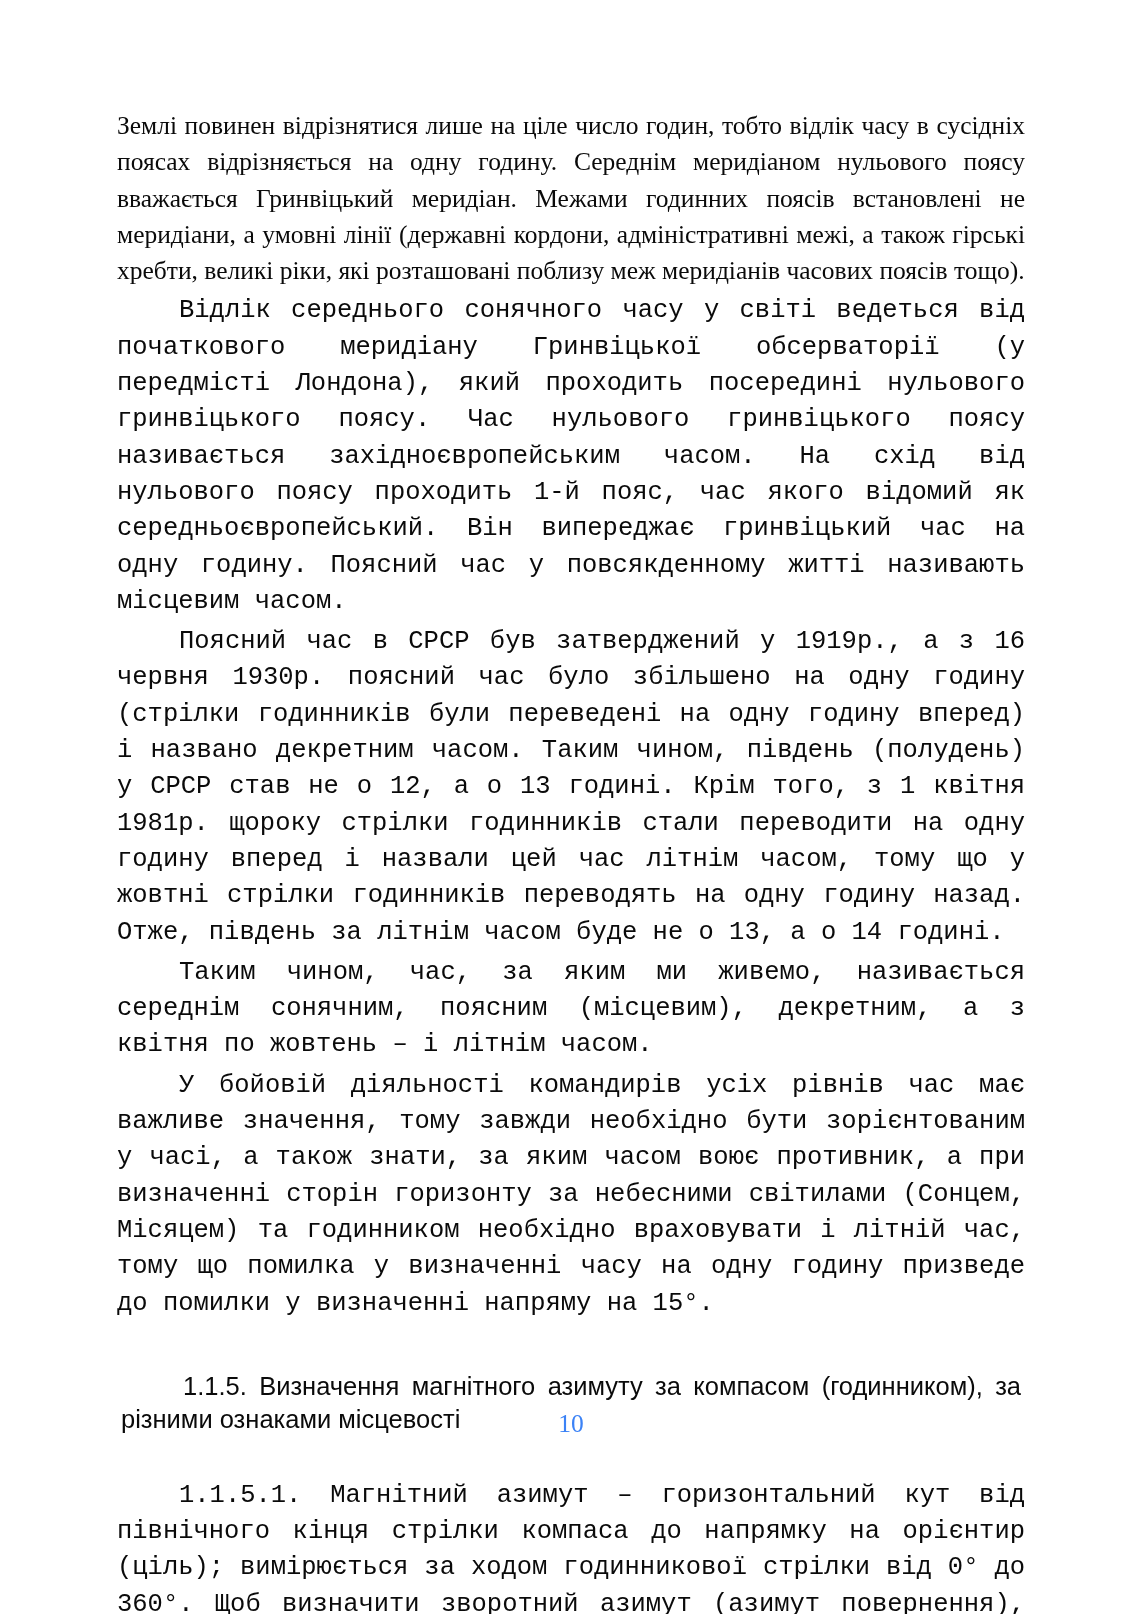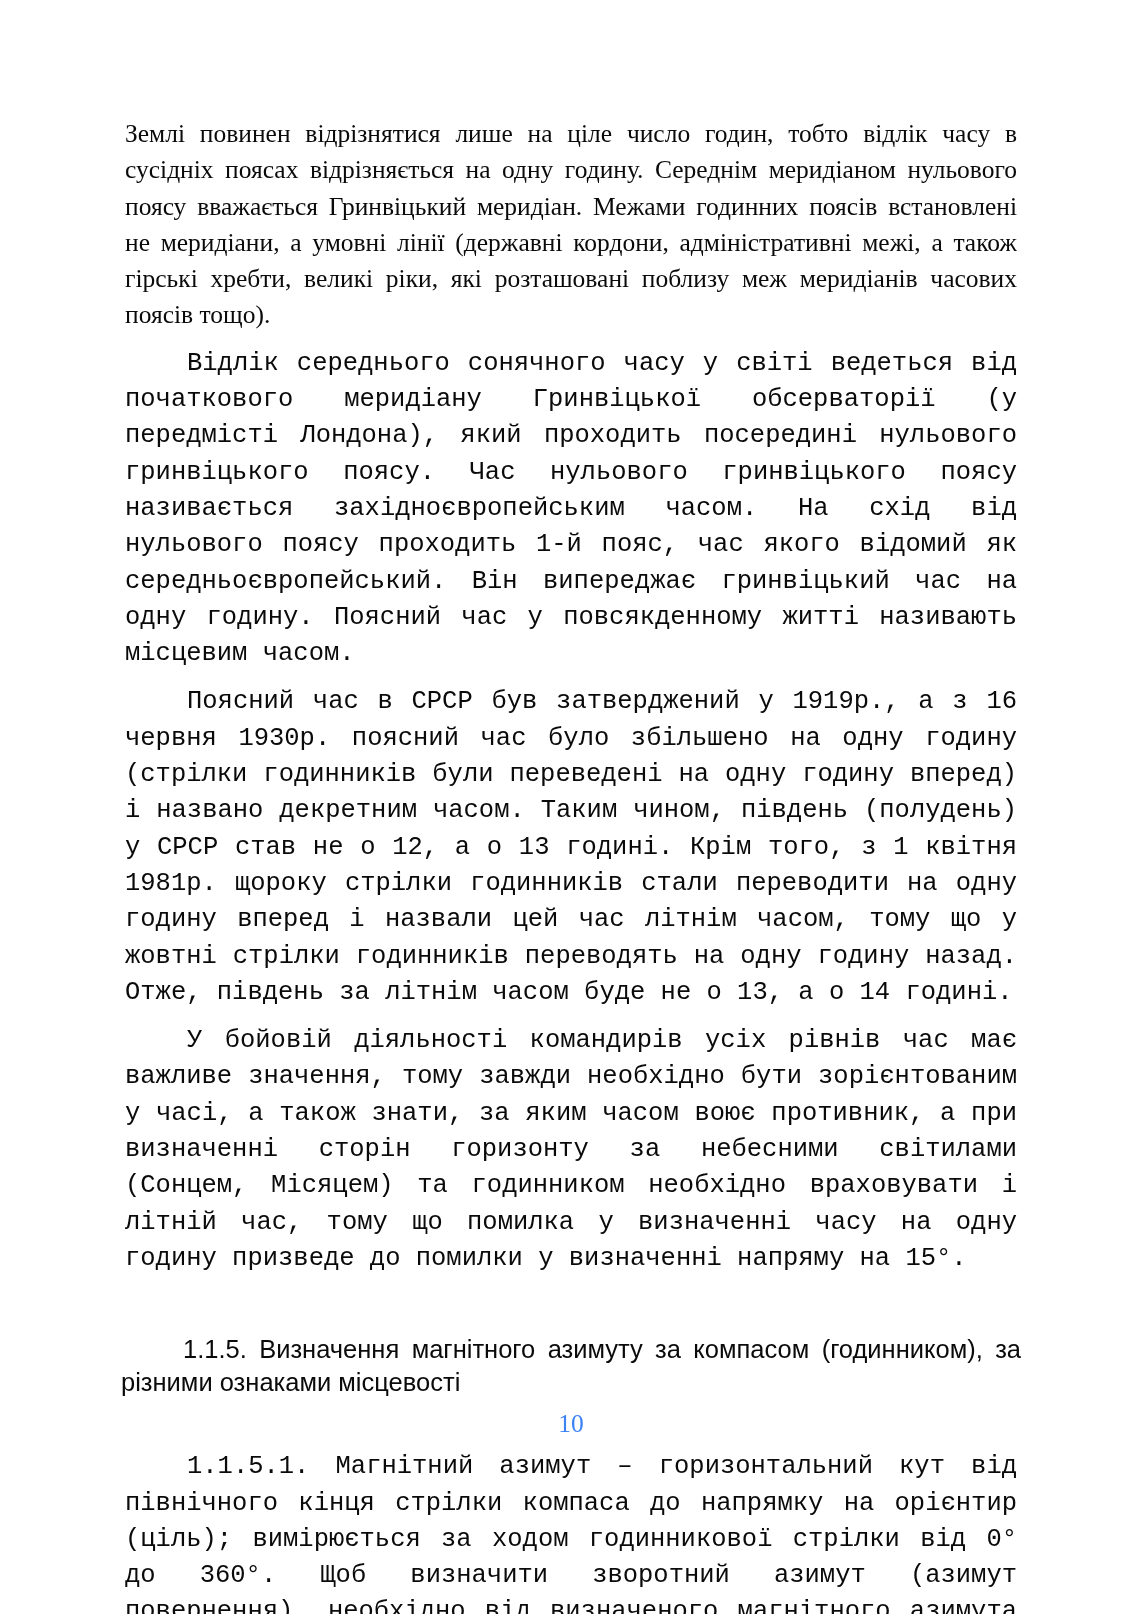--- a/index.html
+++ b/index.html
@@ -23,21 +23,21 @@
     top: 104px;
     width: 916px;
   }
   .para {
     font-family: "Liberation Serif", "DejaVu Serif", serif;
     font-size: 25.5px;
     line-height: 36.3px;
     color: #0a0a0a;
     text-align: justify;
     text-justify: inter-word;
-    margin: 12px;
+    margin: 4px;
     hyphens: none;
     -webkit-hyphens: none;
   }
   .para.indent {
     text-indent: 62px;
     font-family: Liberation Mono, monospace;
   }
   
   .heading {
     font-family: Liberation Sans, sans-serif;
@@ -68,20 +68,21 @@
 <div class="page">
 
   <div class="content">
 
     <p class="para">Землі повинен відрізнятися лише на ціле число годин, тобто відлік часу в сусідніх поясах відрізняється на одну годину. Середнім меридіаном нульового поясу вважається Гринвіцький меридіан. Межами годинних поясів встановлені не меридіани, а умовні лінії (державні кордони, адміністративні межі, а також гірські хребти, великі ріки, які розташовані поблизу меж меридіанів часових поясів тощо).</p>
 
     <p class="para indent">Відлік середнього сонячного часу у світі ведеться від початкового меридіану Гринвіцької обсерваторії (у передмісті Лондона), який проходить посередині нульового гринвіцького поясу.  Час нульового гринвіцького поясу називається західноєвропейським часом. На схід від нульового поясу проходить 1-й пояс,  час якого відомий як середньоєвропейський. Він випереджає гринвіцький час на одну годину. Поясний  час у повсякденному житті називають місцевим часом.</p>
 
     <p class="para indent">Поясний  час в СРСР був затверджений у 1919р., а з 16 червня 1930р. поясний  час було збільшено на одну годину (стрілки годинників були переведені на одну годину вперед) і названо декретним часом. Таким чином, південь (полудень) у СРСР став не о 12, а о 13 годині. Крім того, з 1 квітня 1981р. щороку стрілки годинників стали переводити на одну годину вперед і назвали цей  час літнім часом, тому що у жовтні стрілки годинників переводять на одну годину назад. Отже, південь за літнім часом буде не о 13, а о 14 годині.</p>
 
+    <p class="para indent">Таким чином, час, за яким ми живемо, називається середнім сонячним, поясним (місцевим), декретним, а з квітня по жовтень – і літнім часом.</p>
 
 
     <p class="para indent">У бойовій діяльності командирів усіх рівнів  час має важливе значення, тому завжди необхідно бути зорієнтованим у часі, а також знати, за яким часом воює противник, а при визначенні сторін горизонту за небесними світилами (Сонцем, Місяцем) та годинником необхідно враховувати і літній час, тому що помилка у визначенні часу на одну годину призведе до помилки у визначенні напряму на 15°.</p>
 
     <div class="spacer-lg"></div>
 
     <p class="heading">1.1.5. Визначення магнітного азимуту за компасом (годинником), за різними ознаками місцевості</p>
 
     <div class="spacer-md"></div>
 

